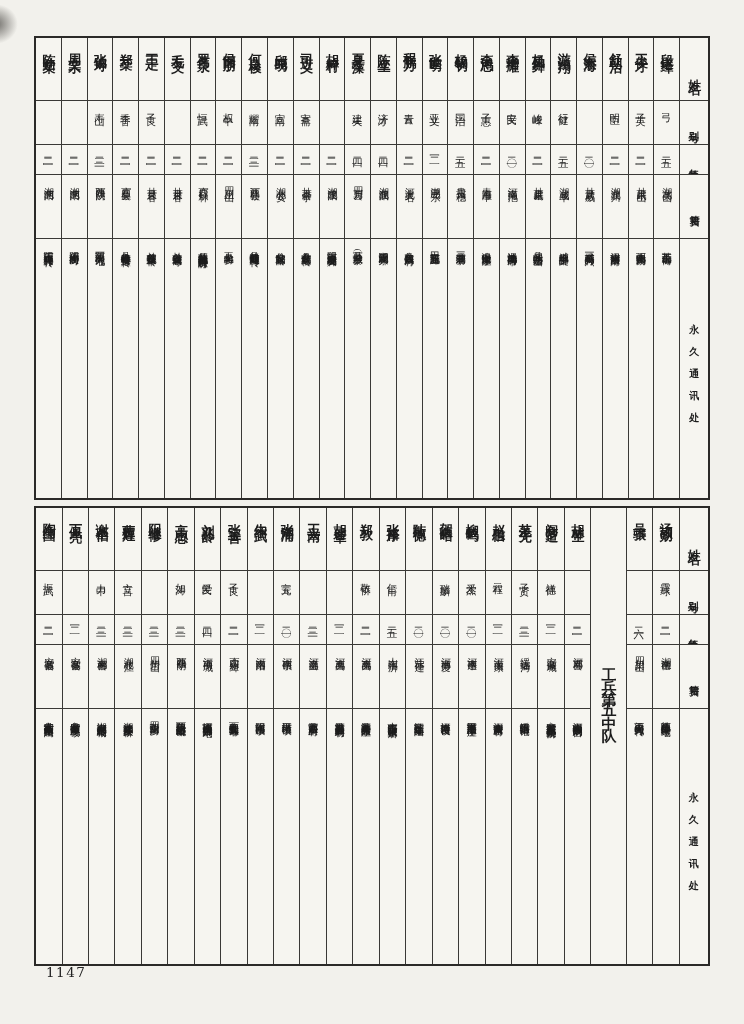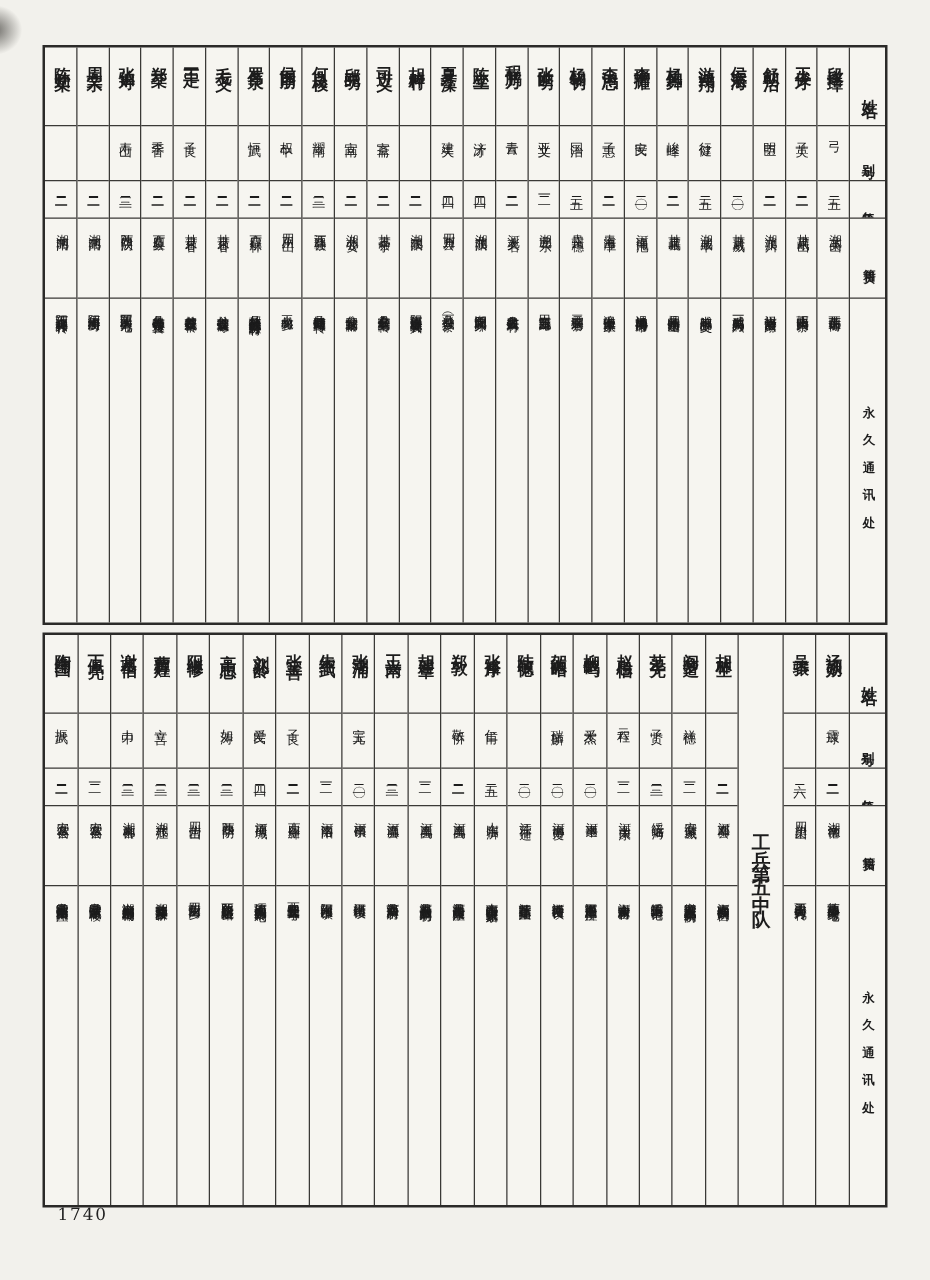--- a/index.html
+++ b/index.html
@@ -936,14 +936,14 @@
         </div>
         <div class="cell c-place">
           <span class="vtext">安徽宿县</span>
         </div>
         <div class="cell c-addr">
           <span class="vtext">安徽宿县南项桥集西陶庄</span>
         </div>
       </div>
     </div>
 
-  <div class="page-number">1740</div>
+  <div class="page-number">1147</div>
 </div>
 
 </body></html>

